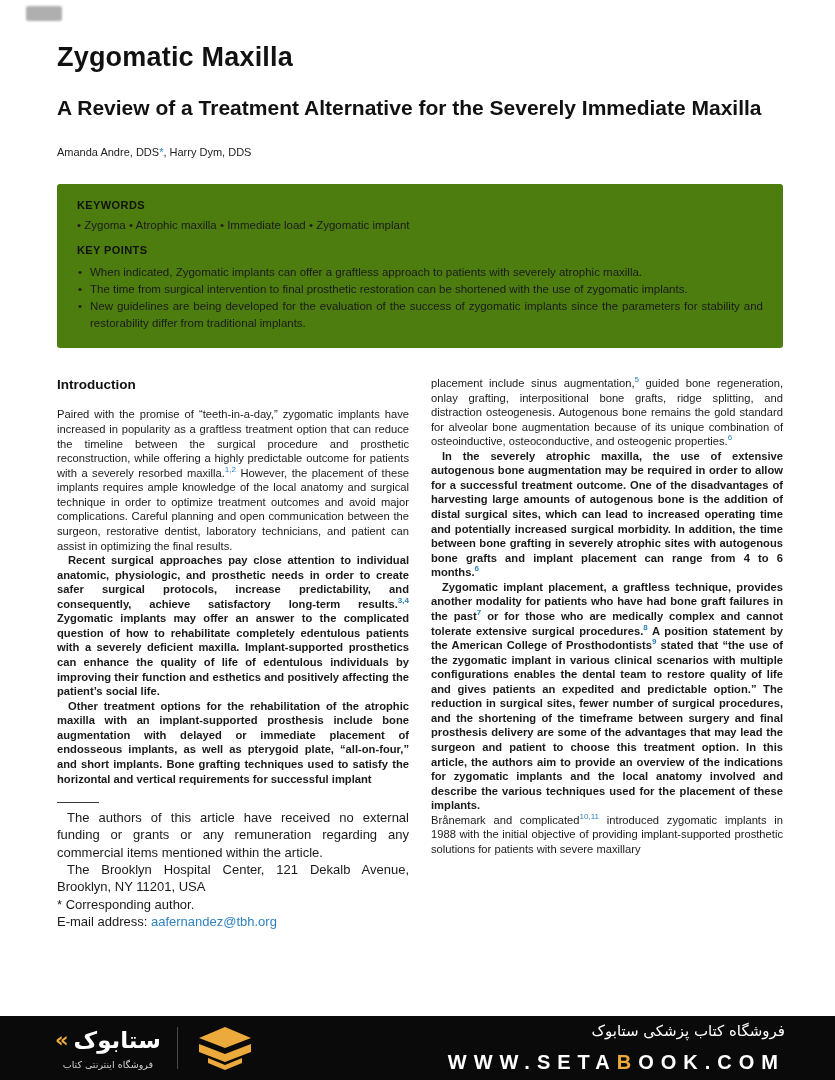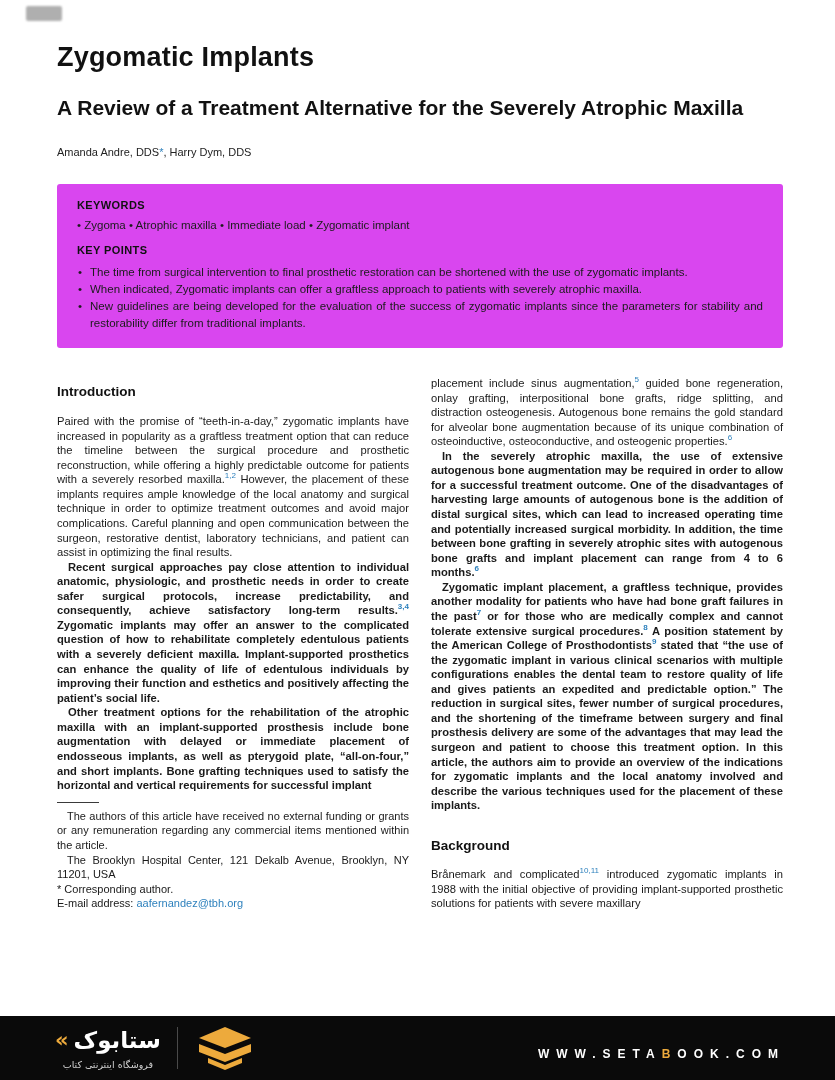--- a/index.html
+++ b/index.html
@@ -24,41 +24,41 @@
     margin-top:22px; max-width:726px; color:#111;
   }
   .authors { margin-top:24px; font-size:11px; color:#222; }
 
   .ref { color:#2e81bd; }
   sup.ref { font-size:.72em; line-height:0; }
   .link { color:#2e81bd; text-decoration:none; }
   .em { }
 
   .summary-box {
-    margin-top:26px; background:#d946ef; border-radius:3px;
+    margin-top:26px; background:#4d7c0f; border-radius:3px;
     padding:15px 20px 16px 20px;
   }
   .box-label { font-size:11px; font-weight:bold; letter-spacing:.4px; color:#111; }
   .keywords-line { font-size:11.5px; margin-top:8px; color:#1b1b1b; }
   .box-label.kp { margin-top:13px; }
   .kp-list { list-style:none; margin-top:8px; }
   .kp-list li {
     font-size:11.5px; line-height:1.48; color:#1b1b1b;
     padding-left:13px; position:relative; text-align:justify;
   }
   .kp-list li::before { content:"\2022"; position:absolute; left:1px; }
 
-  .columns { display:flex; gap:22px; margin-top:28px;align-items:flex-end; }
+  .columns { display:flex; gap:22px; margin-top:28px; }
   .col { flex:1; min-width:0; font-size:11.2px; line-height:1.3; text-align:justify; color:#1a1a1a; }
   h3.section { font-size:13.5px; font-weight:bold; text-align:left; margin-bottom:14px; color:#111; }
   h3.section.bg { margin-top:24px; margin-bottom:13px; }
   p.para { margin:0; }
   p.para.indent { text-indent:11px;font-weight:bold; }
 
-  .footnote { margin-top:9px; font-size:11px; line-height:1.33; }
+  .footnote { margin-top:16px; font-size:13px; line-height:1.33; }
   .footnote-rule { width:42px; border-top:1px solid #3a3a3a; margin-bottom:6px; }
   .fn-para { text-align:justify; }
   .fn-para.fi { text-indent:10px; }
   .fn-para.plain { text-align:left; text-indent:0; }
 
   .footer {
     position:absolute; left:0; right:0; bottom:0; height:64px;
     background:#0a0a0a; color:#fff;
     display:flex; align-items:center; justify-content:space-between;
     padding:0 50px 0 55px;
@@ -72,43 +72,43 @@
   .logo-word .chev { color:#edaa3c; font-size:21px; font-weight:bold; }
   .logo-sub {
     margin-top:6px; font-family:"DejaVu Sans", sans-serif;
     font-size:9.5px; color:#d2d2d2;
   }
   .v-divider { width:1px; height:42px; background:#4a4a4a; }
   .emblem svg { display:block; }
   .footer-right { text-align:right; }
   .fr-persian { font-family:"DejaVu Sans", sans-serif; font-size:15px; color:#fff; }
   .fr-url {
-    margin-top:11px; font-size:12px; font-weight:bold;
+    margin-top:11px; font-size:20px; font-weight:bold;
     letter-spacing:7px; color:#fff; white-space:nowrap;
   }
   .fr-url .gold { color:#edaa3c; }
 </style>
 </head>
 <body>
 
 <div class="scan-artifact"></div>
 
 <div class="page">
 
-  <h1 class="title">Zygomatic Implants</h1>
-  <h2 class="subtitle">A Review of a Treatment Alternative for the Severely Atrophic Maxilla</h2>
+  <h1 class="title">Zygomatic Maxilla</h1>
+  <h2 class="subtitle">A Review of a Treatment Alternative for the Severely Immediate Maxilla</h2>
   <div class="authors"><span>Amanda Andre, DDS</span><span class="ref">*</span><span>, Harry Dym, DDS</span></div>
 
   <section class="summary-box">
     <div class="box-label">KEYWORDS</div>
     <div class="keywords-line">• Zygoma • Atrophic maxilla • Immediate load • Zygomatic implant</div>
     <div class="box-label kp">KEY POINTS</div>
     <ul class="kp-list">
+      <li>When indicated, Zygomatic implants can offer a graftless approach to patients with severely atrophic maxilla.</li>
       <li>The time from surgical intervention to final prosthetic restoration can be shortened with the use of zygomatic implants.</li>
-      <li>When indicated, Zygomatic implants can offer a graftless approach to patients with severely atrophic maxilla.</li>
       <li>New guidelines are being developed for the evaluation of the success of zygomatic implants since the parameters for stability and restorability differ from traditional implants.</li>
     </ul>
   </section>
 
   <div class="columns">
 
     <div class="col">
       <h3 class="section">Introduction</h3>
       <p class="para"><span>Paired with the promise of “teeth-in-a-day,” zygomatic implants have increased in popularity as a graftless treatment option that can reduce the timeline between the surgical procedure and prosthetic reconstruction, while offering a highly predictable outcome for patients with a severely resorbed maxilla.</span><sup class="ref">1,2</sup><span> However, the placement of these implants requires ample knowledge of the local anatomy and surgical technique in order to optimize treatment outcomes and avoid major complications. Careful planning and open communication between the surgeon, restorative dentist, laboratory technicians, and patient can assist in optimizing the final results.</span></p>
       <p class="para indent"><span>Recent surgical approaches pay close attention to individual anatomic, physiologic, and prosthetic needs in order to create safer surgical protocols, increase predictability, and consequently, achieve satisfactory long-term results.</span><sup class="ref">3,4</sup><span> Zygomatic implants may offer an answer to the complicated question of how to rehabilitate completely edentulous patients with a severely deficient maxilla. Implant-supported prosthetics can enhance the quality of life of edentulous individuals by improving their function and esthetics and positively affecting the patient’s social life.</span></p>
@@ -120,21 +120,20 @@
         <p class="fn-para fi"><span>The Brooklyn Hospital Center, 121 Dekalb Avenue, Brooklyn, NY 11201, USA</span></p>
         <p class="fn-para plain"><span>* Corresponding author.</span></p>
         <p class="fn-para plain"><span class="em">E-mail address: </span><span class="link">aafernandez@tbh.org</span></p>
       </div>
     </div>
 
     <div class="col">
       <p class="para"><span>placement include sinus augmentation,</span><sup class="ref">5</sup><span> guided bone regeneration, onlay grafting, interpositional bone grafts, ridge splitting, and distraction osteogenesis. Autogenous bone remains the gold standard for alveolar bone augmentation because of its unique combination of osteoinductive, osteoconductive, and osteogenic properties.</span><sup class="ref">6</sup></p>
       <p class="para indent"><span>In the severely atrophic maxilla, the use of extensive autogenous bone augmentation may be required in order to allow for a successful treatment outcome. One of the disadvantages of harvesting large amounts of autogenous bone is the addition of distal surgical sites, which can lead to increased operating time and potentially increased surgical morbidity. In addition, the time between bone grafting in severely atrophic sites with autogenous bone grafts and implant placement can range from 4 to 6 months.</span><sup class="ref">6</sup></p>
       <p class="para indent"><span>Zygomatic implant placement, a graftless technique, provides another modality for patients who have had bone graft failures in the past</span><sup class="ref">7</sup><span> or for those who are medically complex and cannot tolerate extensive surgical procedures.</span><sup class="ref">8</sup><span> A position statement by the American College of Prosthodontists</span><sup class="ref">9</sup><span> stated that “the use of the zygomatic implant in various clinical scenarios with multiple configurations enables the dental team to restore quality of life and gives patients an expedited and predictable option.” The reduction in surgical sites, fewer number of surgical procedures, and the shortening of the timeframe between surgery and final prosthesis delivery are some of the advantages that may lead the surgeon and patient to choose this treatment option. In this article, the authors aim to provide an overview of the indications for zygomatic implants and the local anatomy involved and describe the various techniques used for the placement of these implants.</span></p>
-      <h3 class="section bg">Background</h3>
       <p class="para"><span>Brånemark and complicated</span><sup class="ref">10,11</sup><span> introduced zygomatic implants in 1988 with the initial objective of providing implant-supported prosthetic solutions for patients with severe maxillary</span></p>
     </div>
 
   </div>
 </div>
 
 <footer class="footer">
   <div class="footer-left">
     <div class="logo-text">
       <div class="logo-word">
@@ -146,15 +145,16 @@
     <div class="v-divider"></div>
     <div class="emblem">
       <svg width="62" height="46" viewBox="0 0 62 46" xmlns="http://www.w3.org/2000/svg" aria-hidden="true">
         <polygon points="31,2 57,13 31,23 5,13" fill="#edaa3c"></polygon>
         <polygon points="5,19 31,29 57,19 57,27 31,37 5,27" fill="#edaa3c"></polygon>
         <polygon points="14,33 31,40 48,33 48,38 31,45 14,38" fill="#edaa3c"></polygon>
       </svg>
     </div>
   </div>
   <div class="footer-right">
+    <div class="fr-persian" dir="rtl">فروشگاه کتاب پزشکی ستابوک</div>
     <div class="fr-url"><span>WWW.SETA</span><span class="gold">B</span><span>OOK.COM</span></div>
   </div>
 </footer>
 
 </body></html>

